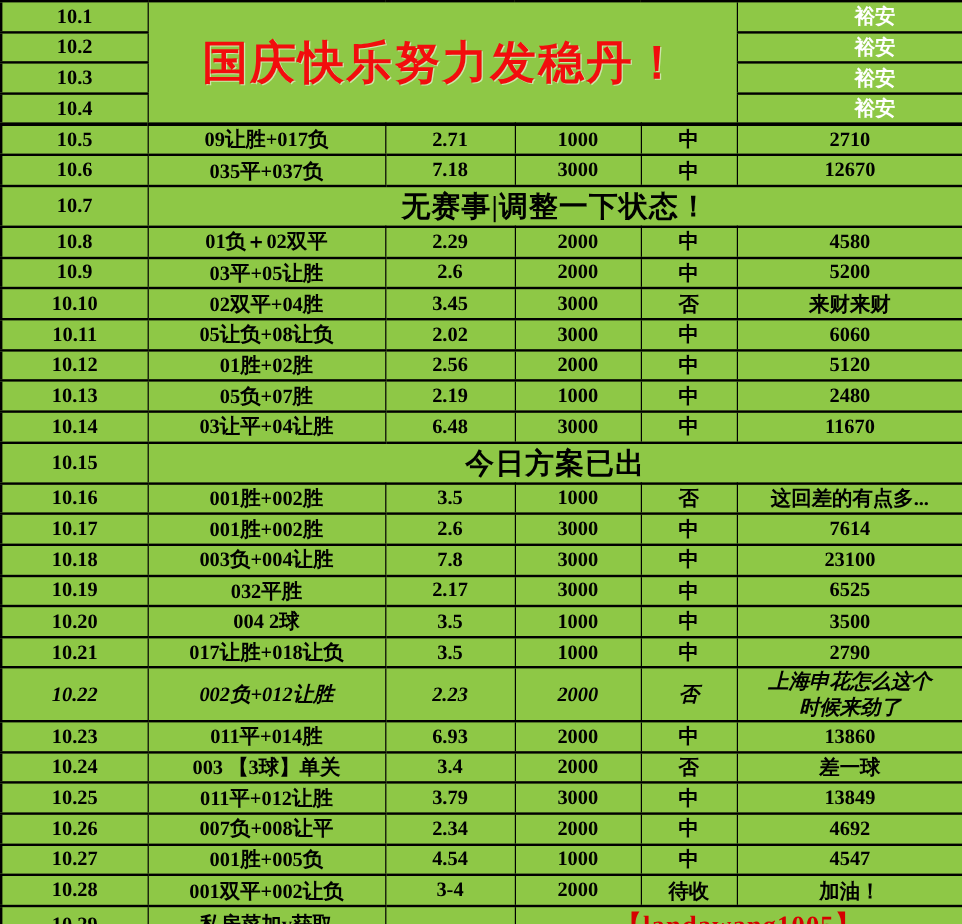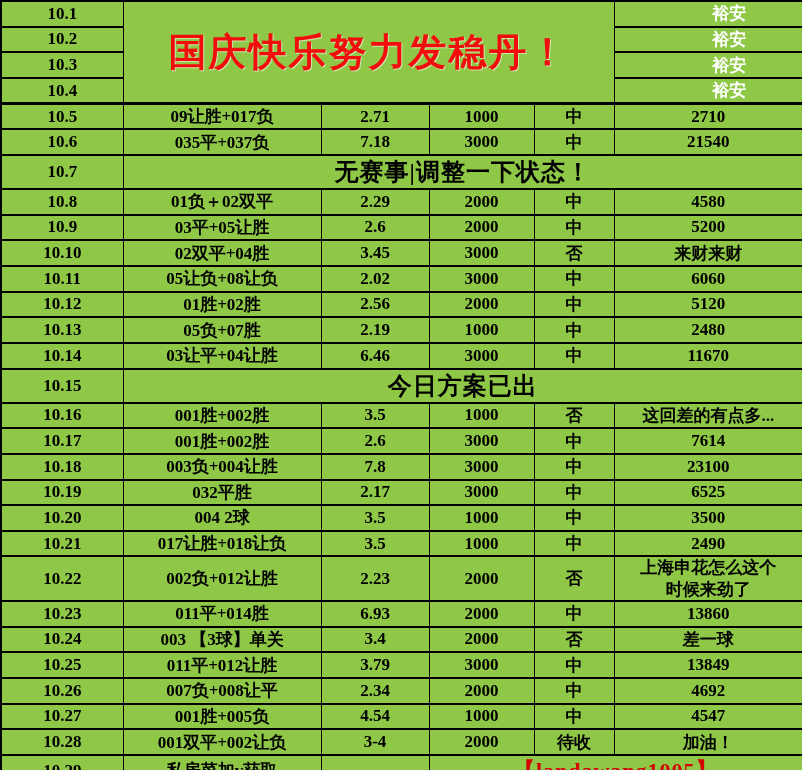--- a/index.html
+++ b/index.html
@@ -21,21 +21,21 @@
     border-top-width: 2px;
     border-bottom-width: 2px;
     text-align: center;
     vertical-align: middle;
     font-size: 17px;
     color: var(--text, #000);
     padding: 0 2px;
     overflow: hidden;
   }
   tr { height: 25.66px; }
-  tr.tall { height: 43px; }
+  tr.tall { height: 43px; font-style: italic; }
   td.title-cell {
     font-size: 38px;
     letter-spacing: 2px;
     color: var(--title-red, #f20d0d);
     border-bottom-width: 3px;
     text-shadow: 1px 1px 0 rgba(255,255,255,0.55);
     text-align: center;
   }
   td.name-cell { color: var(--name-white, #fff); padding-left: 44px; }
   td.notice-cell { font-size: 24px; letter-spacing: 1px; }
@@ -80,21 +80,21 @@
         <td class="stake-cell">1000</td>
         <td class="result-cell">中</td>
         <td class="payout-cell">2710</td>
       </tr>
       <tr>
         <td class="date-cell">10.6</td>
         <td class="scheme-cell">035平+037负</td>
         <td class="odds-cell">7.18</td>
         <td class="stake-cell">3000</td>
         <td class="result-cell">中</td>
-        <td class="payout-cell">21540</td>
+        <td class="payout-cell">12670</td>
       </tr>
       <tr>
         <td class="date-cell">10.7</td>
         <td class="notice-cell" colspan="5">无赛事|调整一下状态！</td>
       </tr>
       <tr>
         <td class="date-cell">10.8</td>
         <td class="scheme-cell">01负＋02双平</td>
         <td class="odds-cell">2.29</td>
         <td class="stake-cell">2000</td>
@@ -137,21 +137,21 @@
         <td class="date-cell">10.13</td>
         <td class="scheme-cell">05负+07胜</td>
         <td class="odds-cell">2.19</td>
         <td class="stake-cell">1000</td>
         <td class="result-cell">中</td>
         <td class="payout-cell">2480</td>
       </tr>
       <tr>
         <td class="date-cell">10.14</td>
         <td class="scheme-cell">03让平+04让胜</td>
-        <td class="odds-cell">6.46</td>
+        <td class="odds-cell">6.48</td>
         <td class="stake-cell">3000</td>
         <td class="result-cell">中</td>
         <td class="payout-cell">11670</td>
       </tr>
       <tr>
         <td class="date-cell">10.15</td>
         <td class="notice-cell" colspan="5">今日方案已出</td>
       </tr>
       <tr>
         <td class="date-cell">10.16</td>
@@ -192,21 +192,21 @@
         <td class="stake-cell">1000</td>
         <td class="result-cell">中</td>
         <td class="payout-cell">3500</td>
       </tr>
       <tr>
         <td class="date-cell">10.21</td>
         <td class="scheme-cell">017让胜+018让负</td>
         <td class="odds-cell">3.5</td>
         <td class="stake-cell">1000</td>
         <td class="result-cell">中</td>
-        <td class="payout-cell">2490</td>
+        <td class="payout-cell">2790</td>
       </tr>
       <tr class="tall">
         <td class="date-cell">10.22</td>
         <td class="scheme-cell">002负+012让胜</td>
         <td class="odds-cell">2.23</td>
         <td class="stake-cell">2000</td>
         <td class="result-cell">否</td>
         <td class="payout-cell">上海申花怎么这个时候来劲了</td>
       </tr>
       <tr>

